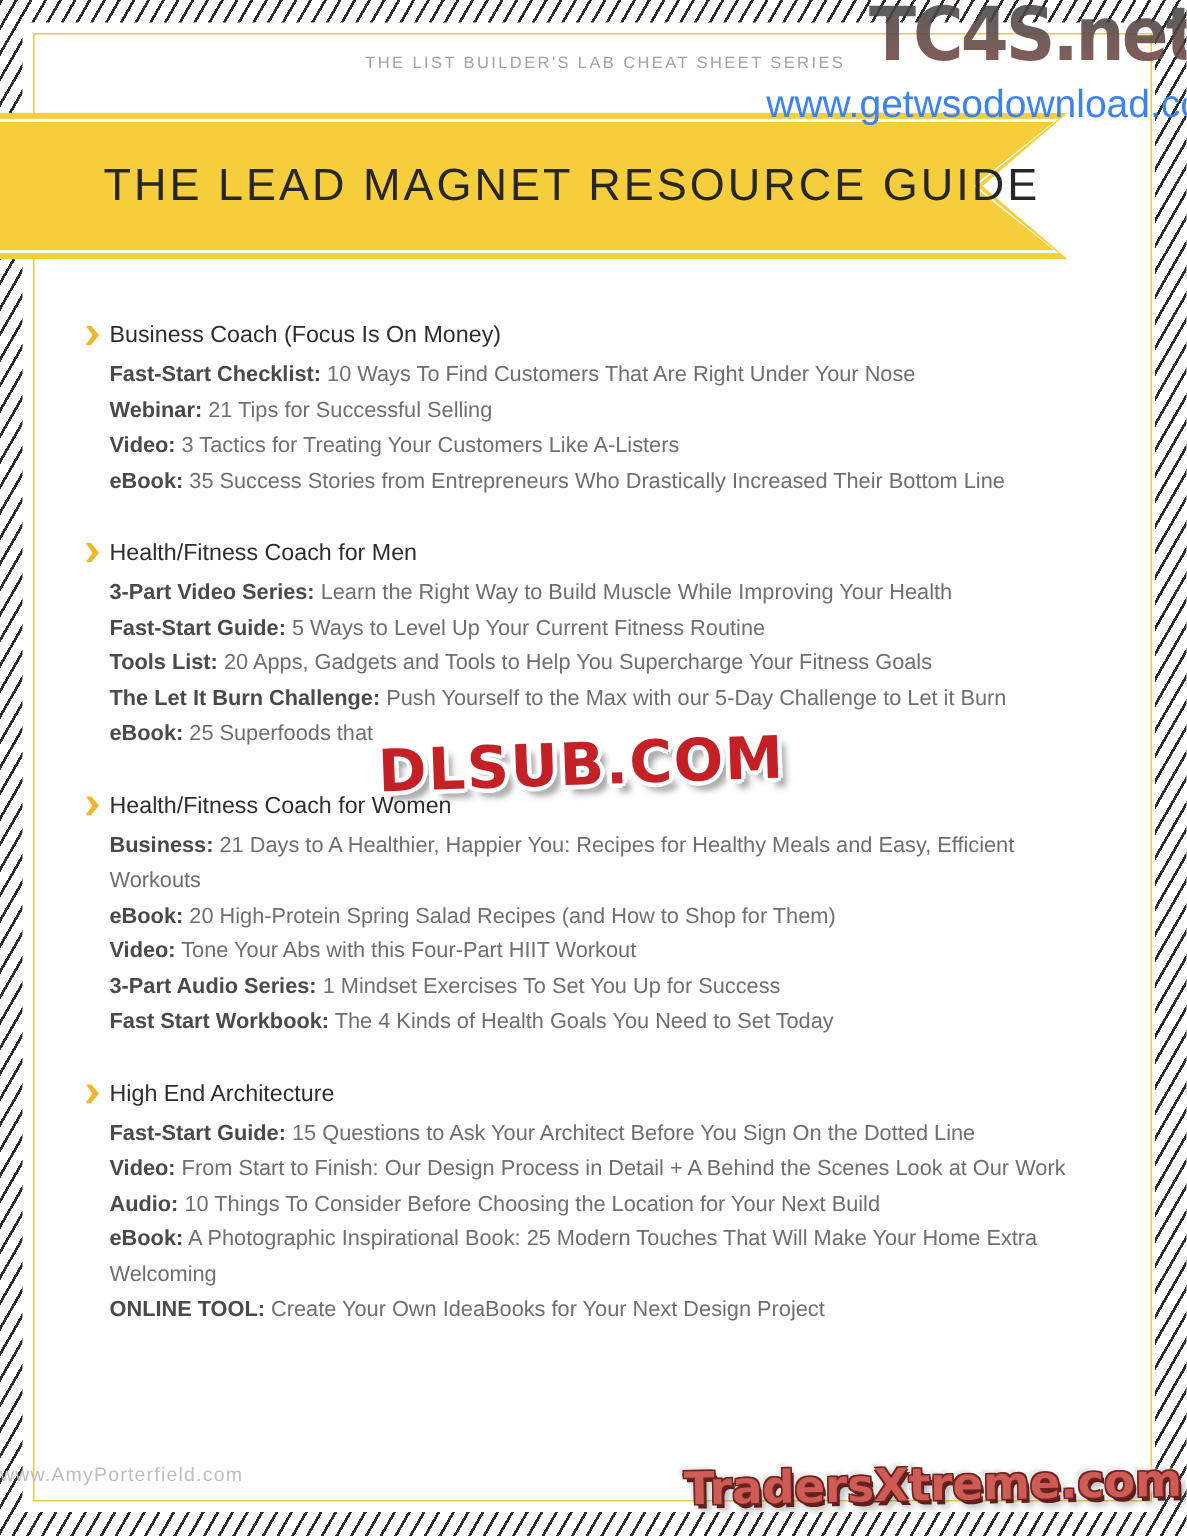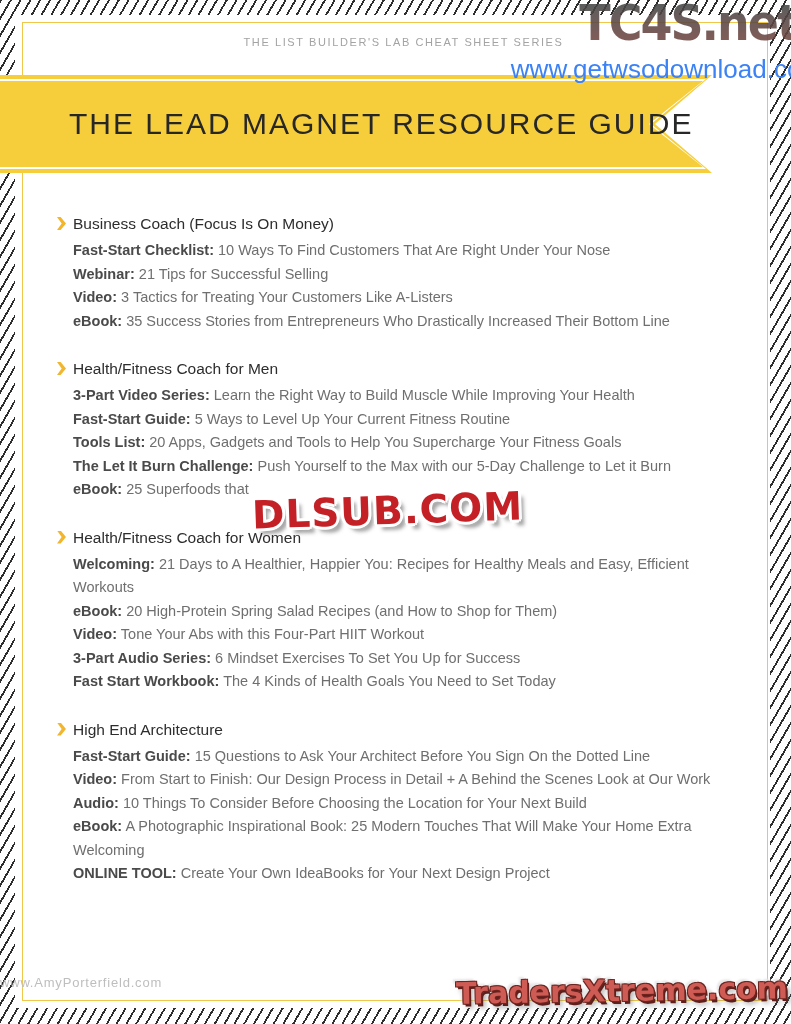--- a/index.html
+++ b/index.html
@@ -120,24 +120,24 @@
     <h2 class="section-title"><span class="bullet"></span><span>Health/Fitness Coach for Men</span></h2>
     <p class="item"><b>3-Part Video Series:</b> <span>Learn the Right Way to Build Muscle While Improving Your Health</span></p>
     <p class="item"><b>Fast-Start Guide:</b> <span>5 Ways to Level Up Your Current Fitness Routine</span></p>
     <p class="item"><b>Tools List:</b> <span>20 Apps, Gadgets and Tools to Help You Supercharge Your Fitness Goals</span></p>
     <p class="item"><b>The Let It Burn Challenge:</b> <span>Push Yourself to the Max with our 5-Day Challenge to Let it Burn</span></p>
     <p class="item"><b>eBook:</b> <span>25 Superfoods that</span></p>
   </div>
 
   <div class="section">
     <h2 class="section-title"><span class="bullet"></span><span>Health/Fitness Coach for Women</span></h2>
-    <p class="item"><b>Welcoming:</b> <span>21 Days to A Healthier, Happier You: Recipes for Healthy Meals and Easy, Efficient Workouts</span></p>
+    <p class="item"><b>Business:</b> <span>21 Days to A Healthier, Happier You: Recipes for Healthy Meals and Easy, Efficient Workouts</span></p>
     <p class="item"><b>eBook:</b> <span>20 High-Protein Spring Salad Recipes (and How to Shop for Them)</span></p>
     <p class="item"><b>Video:</b> <span>Tone Your Abs with this Four-Part HIIT Workout</span></p>
-    <p class="item"><b>3-Part Audio Series:</b> <span>6 Mindset Exercises To Set You Up for Success</span></p>
+    <p class="item"><b>3-Part Audio Series:</b> <span>1 Mindset Exercises To Set You Up for Success</span></p>
     <p class="item"><b>Fast Start Workbook:</b> <span>The 4 Kinds of Health Goals You Need to Set Today</span></p>
   </div>
 
   <div class="section">
     <h2 class="section-title"><span class="bullet"></span><span>High End Architecture</span></h2>
     <p class="item"><b>Fast-Start Guide:</b> <span>15 Questions to Ask Your Architect Before You Sign On the Dotted Line</span></p>
     <p class="item"><b>Video:</b> <span>From Start to Finish: Our Design Process in Detail + A Behind the Scenes Look at Our Work</span></p>
     <p class="item"><b>Audio:</b> <span>10 Things To Consider Before Choosing the Location for Your Next Build</span></p>
     <p class="item"><b>eBook:</b> <span>A Photographic Inspirational Book: 25 Modern Touches That Will Make Your Home Extra Welcoming</span></p>
     <p class="item"><b>ONLINE TOOL:</b> <span>Create Your Own IdeaBooks for Your Next Design Project</span></p>

